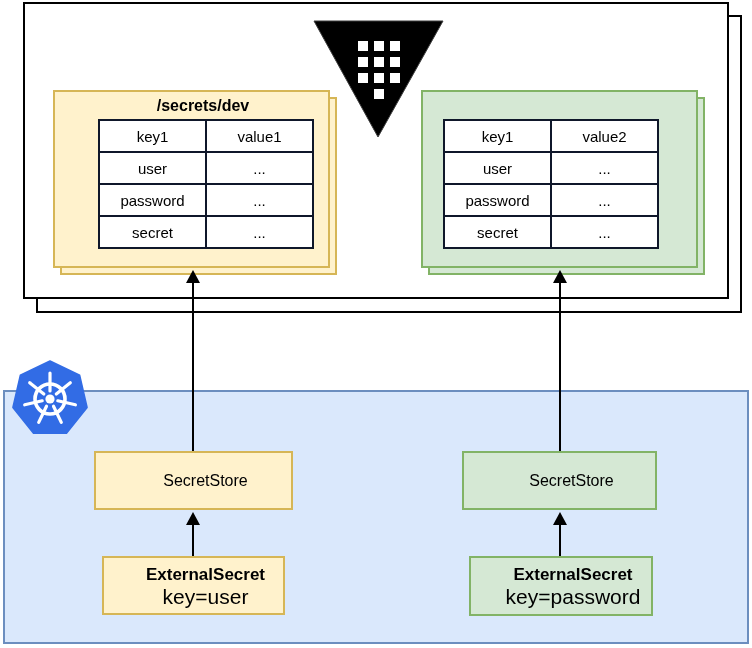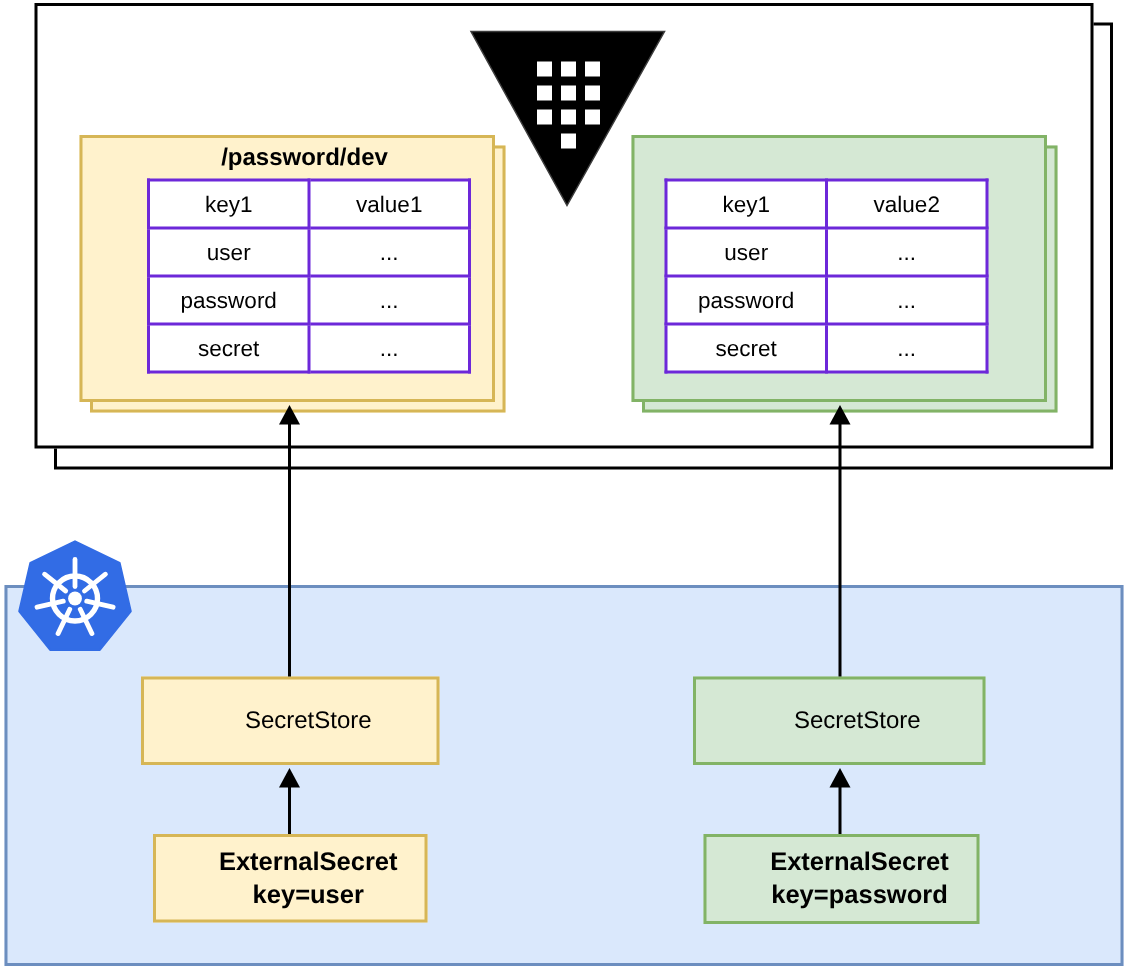--- a/index.html
+++ b/index.html
@@ -13,32 +13,32 @@
   .page{background:#ffffff;border:2px solid #000000;}
 
   
   .card-yellow{background:#FFF2CC;border:2px solid #D6B656;}
   .card-green{background:#D5E8D4;border:2px solid #82B366;}
 
   .ns-title{font-weight:bold;font-size:16px;text-align:center;line-height:24px;z-index:4;}
 
   table.kv{border-collapse:collapse;z-index:4;position:absolute;}
   table.kv td{
-    width:105px;height:30px;border:2px solid #6d28d9;background:#ffffff;
+    width:105px;height:30px;border:2px solid #0f172a;background:#ffffff;
     text-align:center;vertical-align:middle;font-size:15px;padding:0;
   }
 
   
   .k8s-zone{background:#DAE8FC;border:2px solid #6C8EBF;z-index:1;}
 
   .node{z-index:3;display:flex;flex-direction:column;align-items:center;justify-content:center;font-size:16px;padding-left:24px;}
   .node-yellow{background:#FFF2CC;border:2px solid #D6B656;}
   .node-green{background:#D5E8D4;border:2px solid #82B366;}
   .node .bold{font-weight:bold;font-size:17px;line-height:22px;}
-  .node .sub{font-size:17px;line-height:22px;font-weight:bold;}
+  .node .sub{font-size:21px;line-height:22px;}
 
   
   .arrow-line{width:2px;background:#000000;z-index:6;}
   .arrow-head{
     width:0;height:0;z-index:6;
     border-left:7px solid transparent;border-right:7px solid transparent;
     border-bottom:13px solid #000000;
   }
   svg{display:block;}
 </style>
@@ -63,21 +63,21 @@
         <rect x="48" y="55" width="10" height="10"></rect>
           <rect x="64" y="55" width="10" height="10"></rect>
           <rect x="80" y="55" width="10" height="10"></rect>
         <rect x="64" y="71" width="10" height="10"></rect>
       </g>
     </svg>
   </div>
 
   <div class="abs card-yellow" style="left:60px;top:97px;width:277px;height:178px;z-index:3;"></div>
   <div class="abs card-yellow" style="left:53px;top:90px;width:277px;height:178px;z-index:3;"></div>
-  <div class="abs ns-title" style="left:98px;top:94px;width:210px;">/password/dev</div>
+  <div class="abs ns-title" style="left:98px;top:94px;width:210px;">/secrets/dev</div>
   <table class="kv" style="left:98px;top:119px;">
     <tbody>
         <tr>
       <td>key1</td>
       <td>value1</td>
     </tr>
     <tr>
       <td>user</td>
       <td>...</td>
     </tr>

